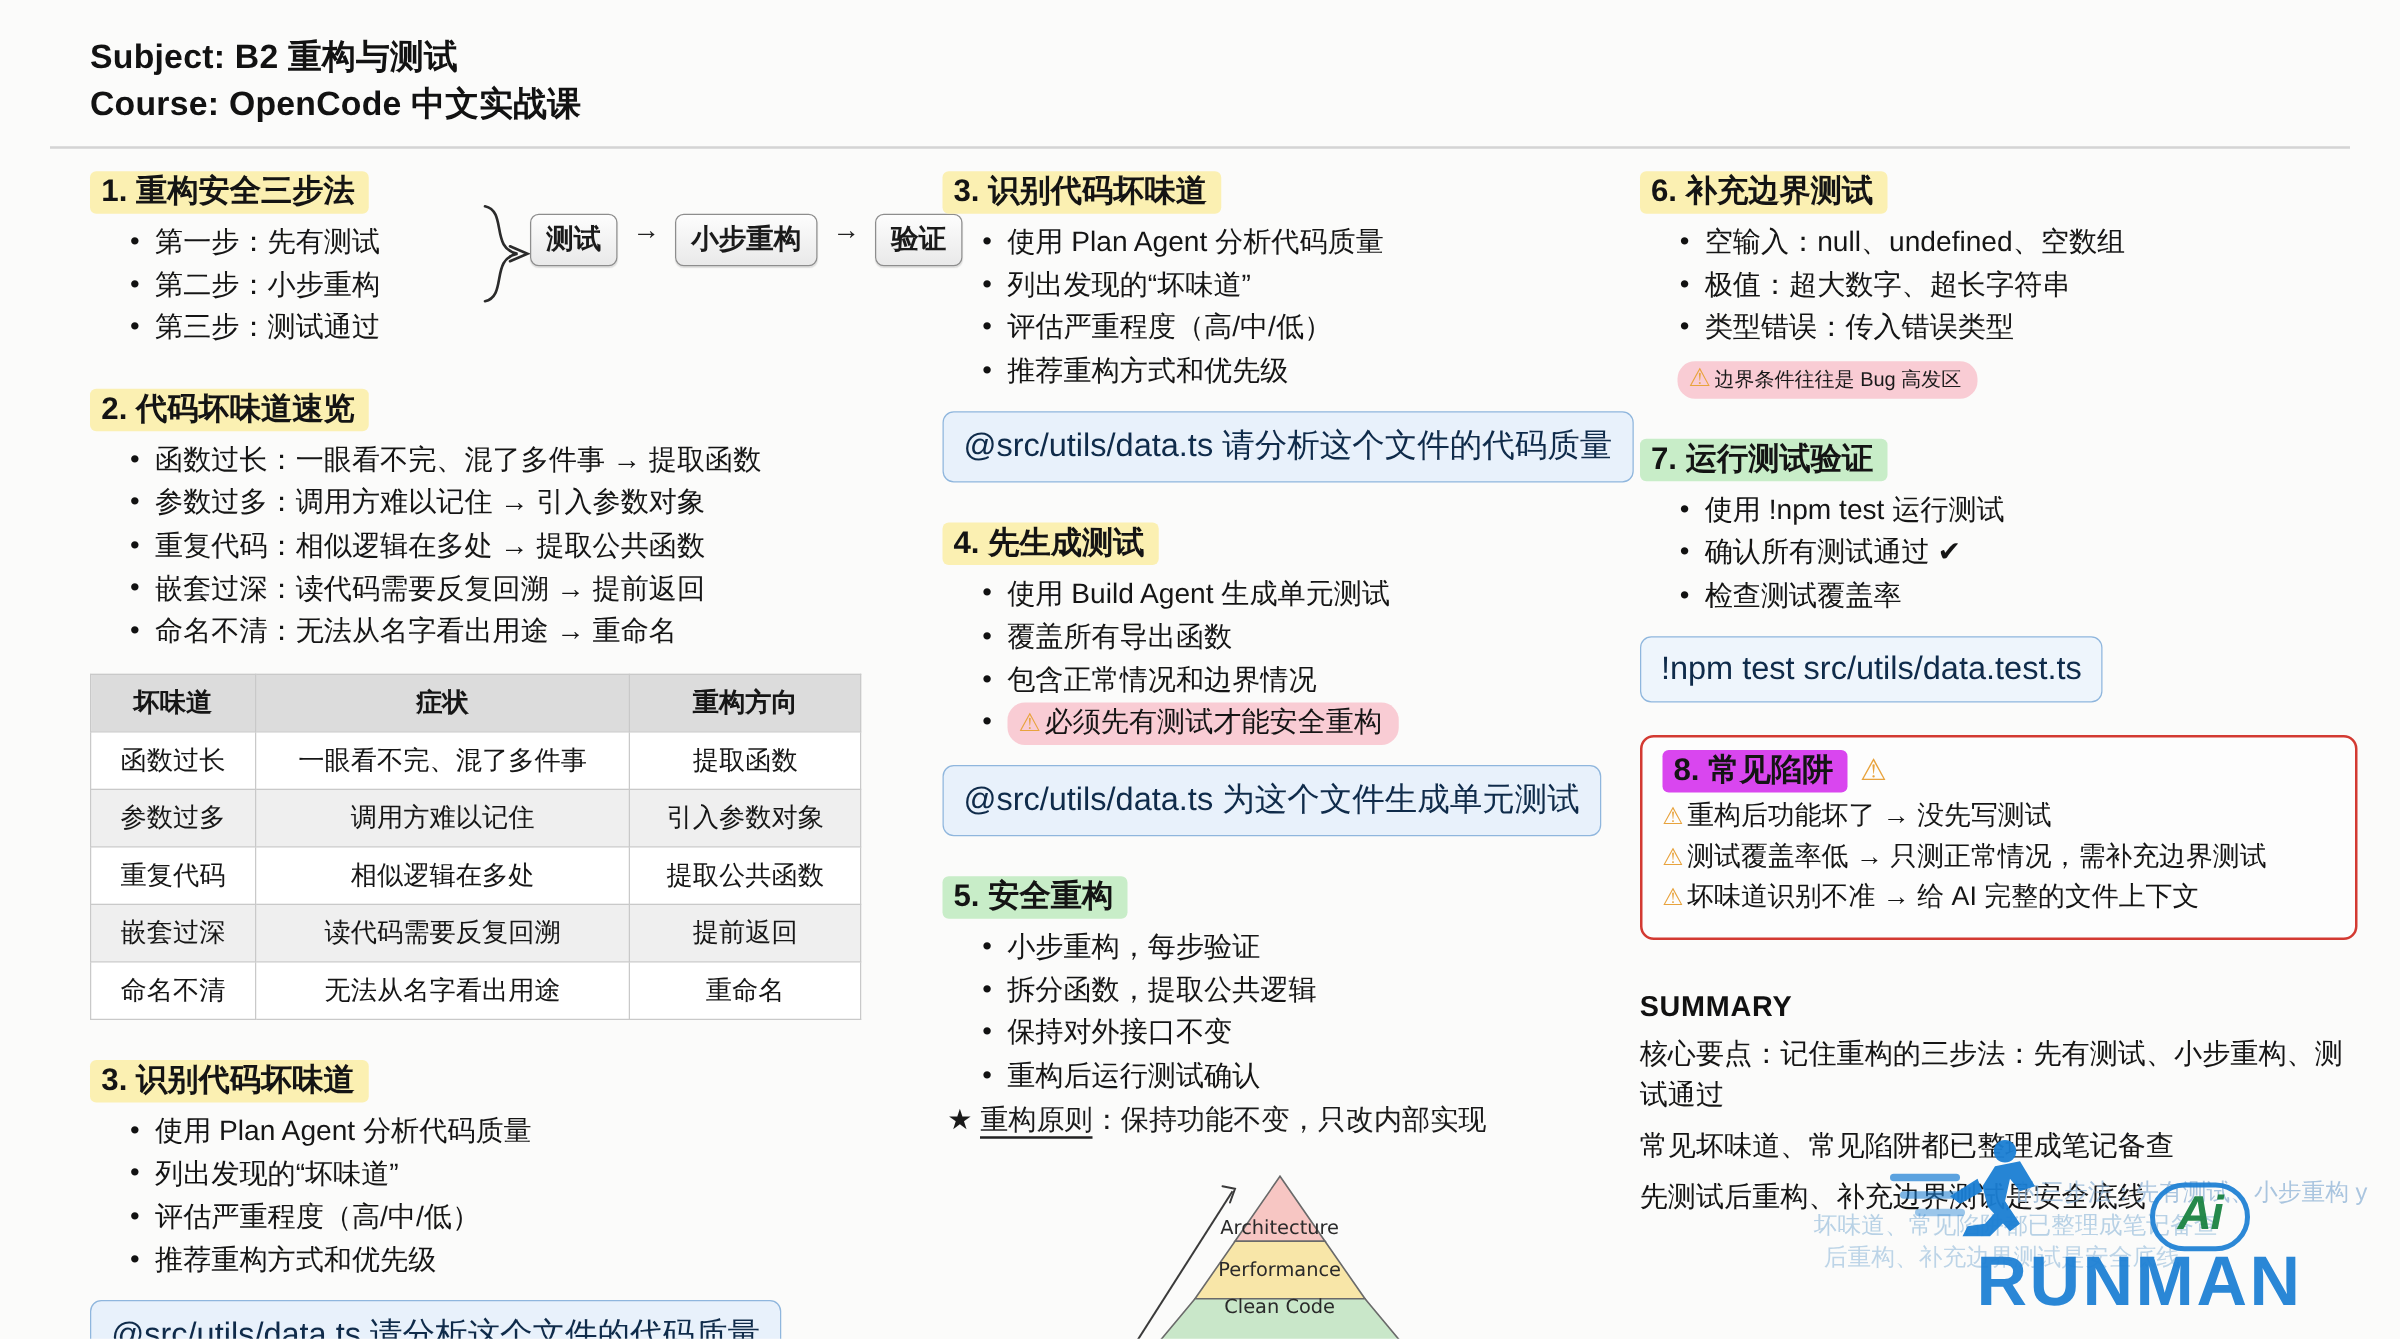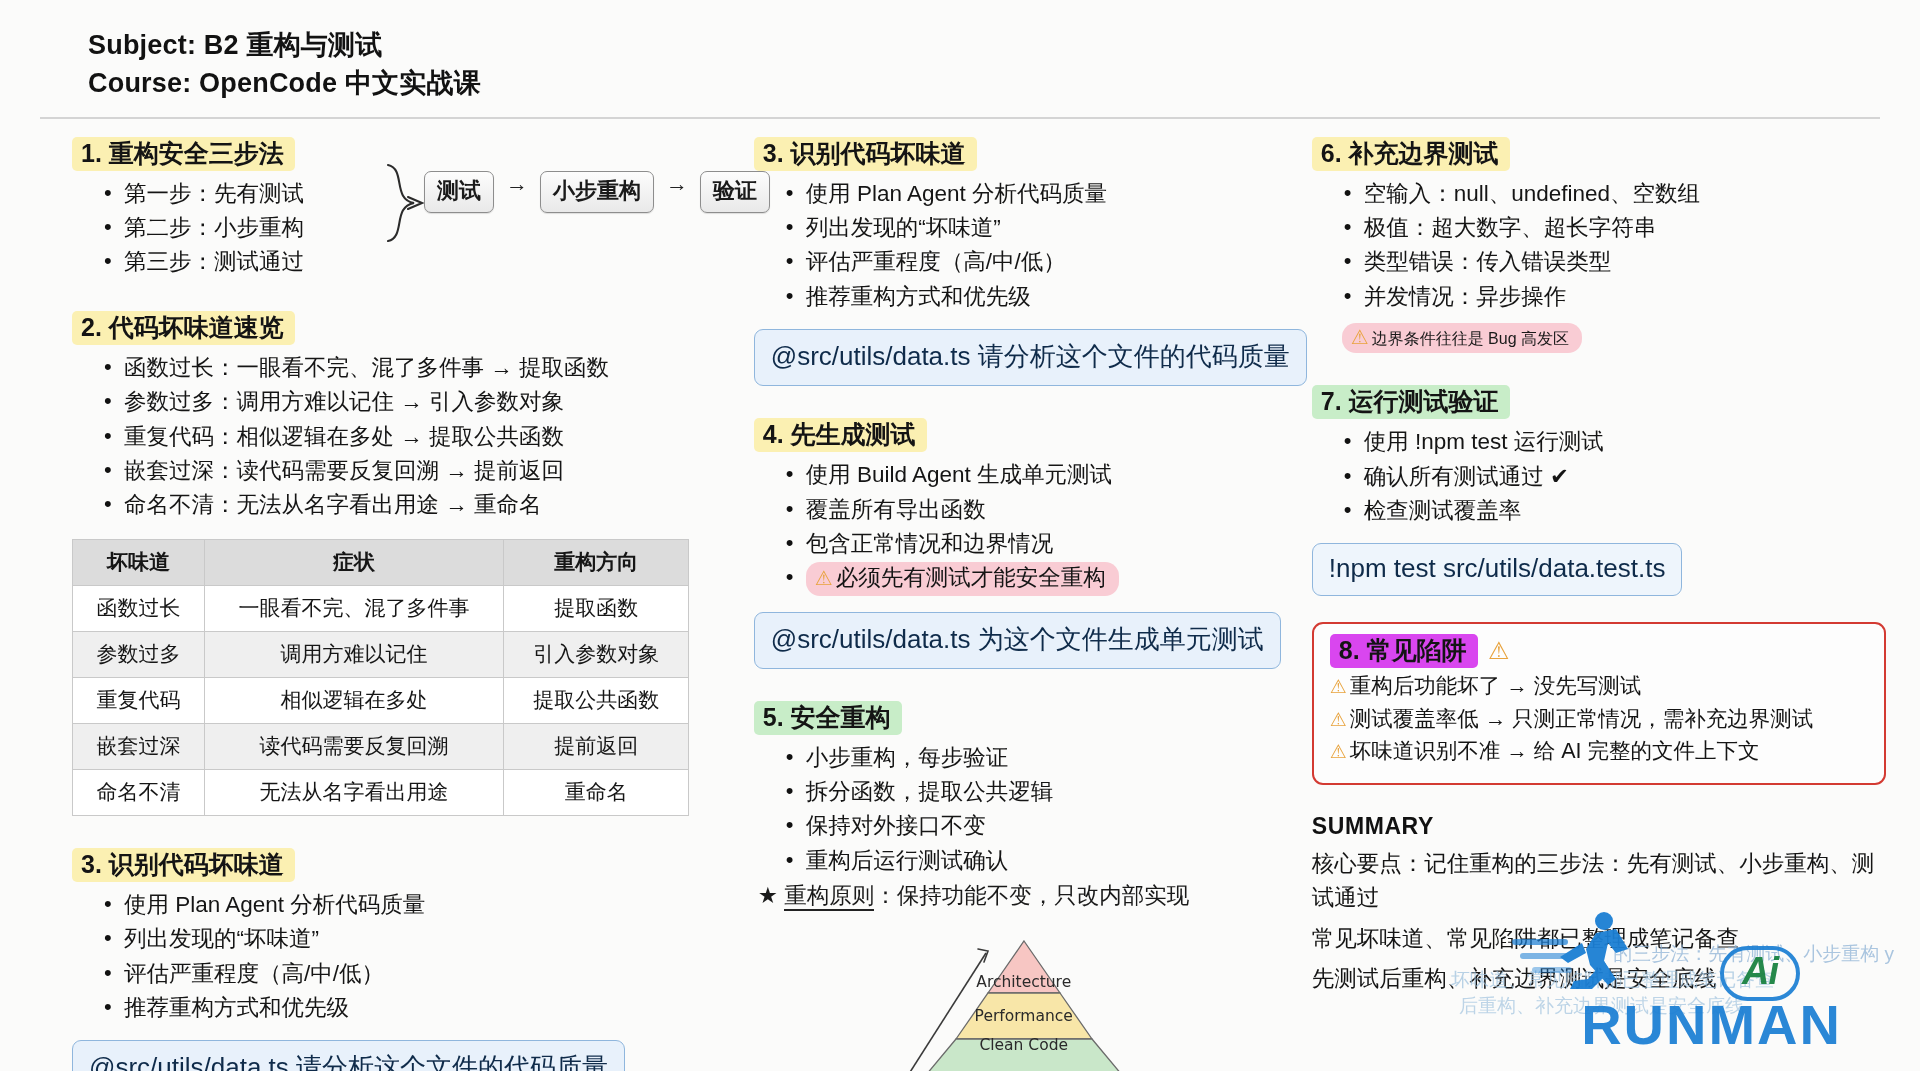--- a/index.html
+++ b/index.html
@@ -8,21 +8,21 @@
     width:1920px; height:1071px;
     background:#fbfbfa;
     font-family:"Liberation Sans","DejaVu Sans",sans-serif;
     color:#1a1a1a;
     overflow:hidden;
     position:relative;
   }
   .page { position:relative; width:1920px; height:1071px; padding:26px 34px 0 34px; }
 
   
-  .hdr { margin-left:54px; }
+  .hdr { margin-left:38px; }
   .hdr-line { font-size:27px; font-weight:bold; letter-spacing:.2px; line-height:1.42; color:#121212; }
   .hdr-rule { margin:14px 6px 0 6px; height:2px; background:#d4d4d4; }
 
   
   .cols { display:flex; gap:0px; margin-top:18px; }
   .col { position:relative; }
   .col1 { width:700px; padding-left:38px; }
   .col2 { width:560px; padding-left:24px; }
   .col3 { width:600px; padding-left:22px; }
 
@@ -121,21 +121,21 @@
   .pyr-cap {
     position:absolute; left:6px; top:166px; width:290px; text-align:center;
     font-size:16px; color:#333; font-family:"DejaVu Sans",sans-serif;
   }
   .pyr-lbl {
     position:absolute; text-align:center; width:100%;
     font-size:15.5px; color:#2a2a2a; font-family:"DejaVu Sans",sans-serif;
   }
 
   
-  .summary { margin-top:28px; }
+  .summary { margin-top:40px; }
   .sum-title { font-size:23px; font-weight:bold; letter-spacing:.6px; color:#111; }
   .sum-line { font-size:22.5px; line-height:1.5; margin-top:7px; color:#151515; }
 
   
   .wm {
     position:absolute; right:26px; bottom:8px;
     width:600px; height:150px; pointer-events:none;
   }
   .wm-ai {
     position:absolute; right:94px; bottom:62px;
@@ -320,21 +320,20 @@
     </div>
 
     <div class="col col3">
 
       <div class="sec">
         <div class="sec-h hl-yellow">6. 补充边界测试</div>
         <ul class="b">
           <li>空输入：null、undefined、空数组</li>
           <li>极值：超大数字、超长字符串</li>
           <li>类型错误：传入错误类型</li>
-          <li>并发情况：异步操作</li>
         </ul>
         <div style="margin-top:10px; padding-left:30px;">
           <span class="pill-warn">
             <span class="warnmark">⚠</span><span>边界条件往往是 Bug 高发区</span>
           </span>
         </div>
       </div>
 
       <div class="sec">
         <div class="sec-h hl-green">7. 运行测试验证</div>

